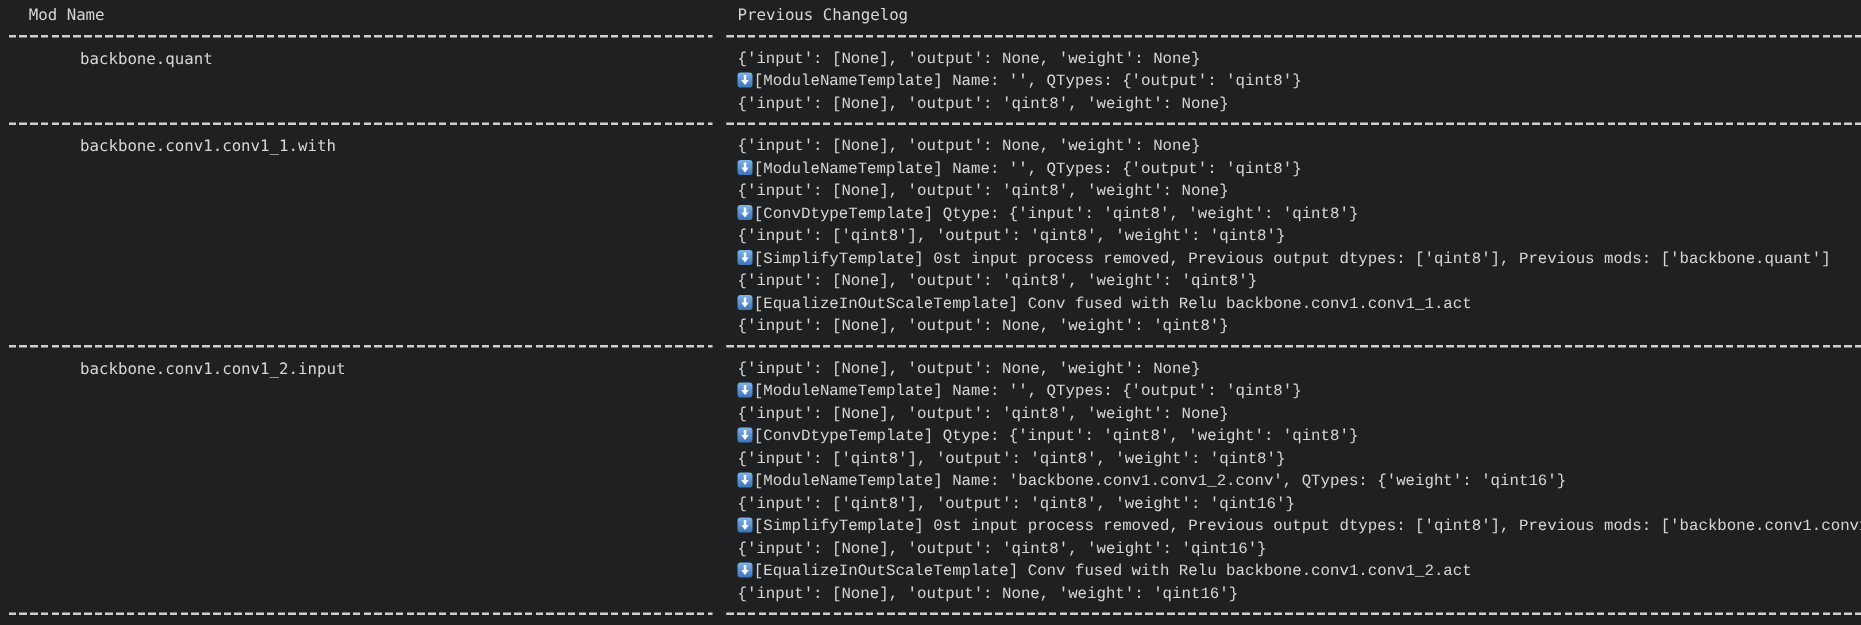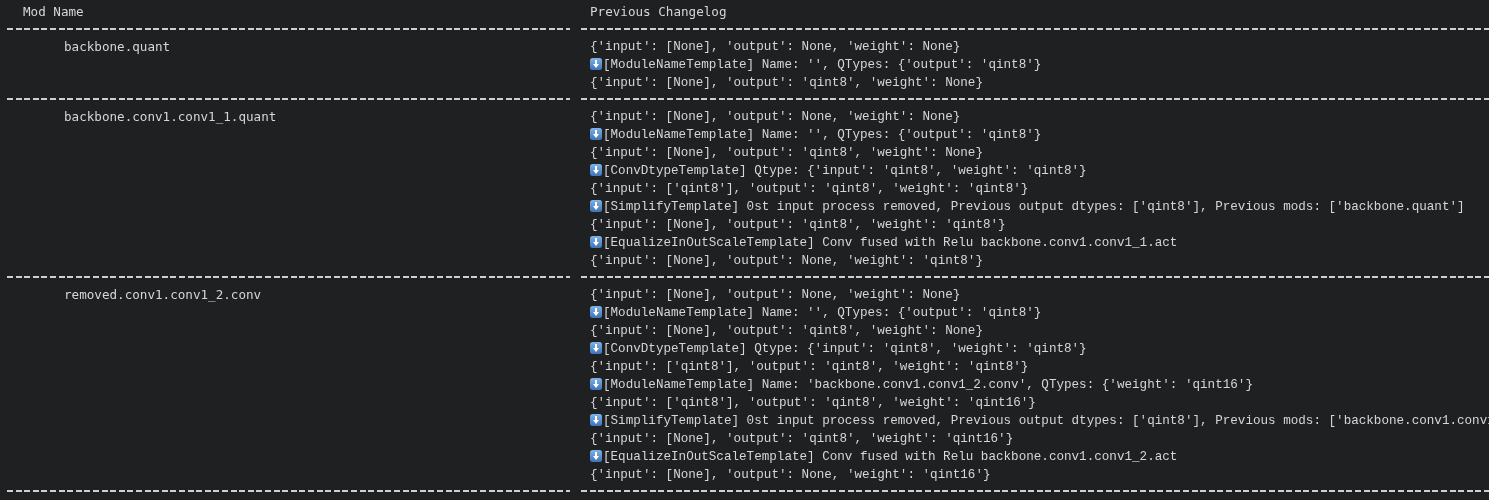--- a/index.html
+++ b/index.html
@@ -144,30 +144,30 @@
       <div class="row block">
         <div class="col-left"><span class="modname">backbone.quant</span><div class="ticks"></div></div>
         <div class="col-right"><div class="logline"><span>{'input': [None], 'output': None, 'weight': None}</span></div><div class="logline"><span class="dl"></span><span>[ModuleNameTemplate] Name: '', QTypes: {'output': 'qint8'}</span></div><div class="logline"><span>{'input': [None], 'output': 'qint8', 'weight': None}</span></div></div>
       </div>
       <div class="rule">
         <div class="dash-left"></div>
         <div class="gap"></div>
         <div class="dash-right"></div>
       </div>
       <div class="row block">
-        <div class="col-left"><span class="modname">backbone.conv1.conv1_1.quant</span><div class="ticks"></div></div>
+        <div class="col-left"><span class="modname">backbone.conv1.conv1_1.with</span><div class="ticks"></div></div>
         <div class="col-right"><div class="logline"><span>{'input': [None], 'output': None, 'weight': None}</span></div><div class="logline"><span class="dl"></span><span>[ModuleNameTemplate] Name: '', QTypes: {'output': 'qint8'}</span></div><div class="logline"><span>{'input': [None], 'output': 'qint8', 'weight': None}</span></div><div class="logline"><span class="dl"></span><span>[ConvDtypeTemplate] Qtype: {'input': 'qint8', 'weight': 'qint8'}</span></div><div class="logline"><span>{'input': ['qint8'], 'output': 'qint8', 'weight': 'qint8'}</span></div><div class="logline"><span class="dl"></span><span>[SimplifyTemplate] 0st input process removed, Previous output dtypes: ['qint8'], Previous mods: ['backbone.quant']</span></div><div class="logline"><span>{'input': [None], 'output': 'qint8', 'weight': 'qint8'}</span></div><div class="logline"><span class="dl"></span><span>[EqualizeInOutScaleTemplate] Conv fused with Relu backbone.conv1.conv1_1.act</span></div><div class="logline"><span>{'input': [None], 'output': None, 'weight': 'qint8'}</span></div></div>
       </div>
       <div class="rule">
         <div class="dash-left"></div>
         <div class="gap"></div>
         <div class="dash-right"></div>
       </div>
       <div class="row block">
-        <div class="col-left"><span class="modname">removed.conv1.conv1_2.conv</span><div class="ticks"></div></div>
+        <div class="col-left"><span class="modname">backbone.conv1.conv1_2.input</span><div class="ticks"></div></div>
         <div class="col-right"><div class="logline"><span>{'input': [None], 'output': None, 'weight': None}</span></div><div class="logline"><span class="dl"></span><span>[ModuleNameTemplate] Name: '', QTypes: {'output': 'qint8'}</span></div><div class="logline"><span>{'input': [None], 'output': 'qint8', 'weight': None}</span></div><div class="logline"><span class="dl"></span><span>[ConvDtypeTemplate] Qtype: {'input': 'qint8', 'weight': 'qint8'}</span></div><div class="logline"><span>{'input': ['qint8'], 'output': 'qint8', 'weight': 'qint8'}</span></div><div class="logline"><span class="dl"></span><span>[ModuleNameTemplate] Name: 'backbone.conv1.conv1_2.conv', QTypes: {'weight': 'qint16'}</span></div><div class="logline"><span>{'input': ['qint8'], 'output': 'qint8', 'weight': 'qint16'}</span></div><div class="logline"><span class="dl"></span><span>[SimplifyTemplate] 0st input process removed, Previous output dtypes: ['qint8'], Previous mods: ['backbone.conv1.conv1_1.co</span></div><div class="logline"><span>{'input': [None], 'output': 'qint8', 'weight': 'qint16'}</span></div><div class="logline"><span class="dl"></span><span>[EqualizeInOutScaleTemplate] Conv fused with Relu backbone.conv1.conv1_2.act</span></div><div class="logline"><span>{'input': [None], 'output': None, 'weight': 'qint16'}</span></div></div>
       </div>
       <div class="rule">
         <div class="dash-left"></div>
         <div class="gap"></div>
         <div class="dash-right"></div>
       </div>
     </div>
 
 </div>

